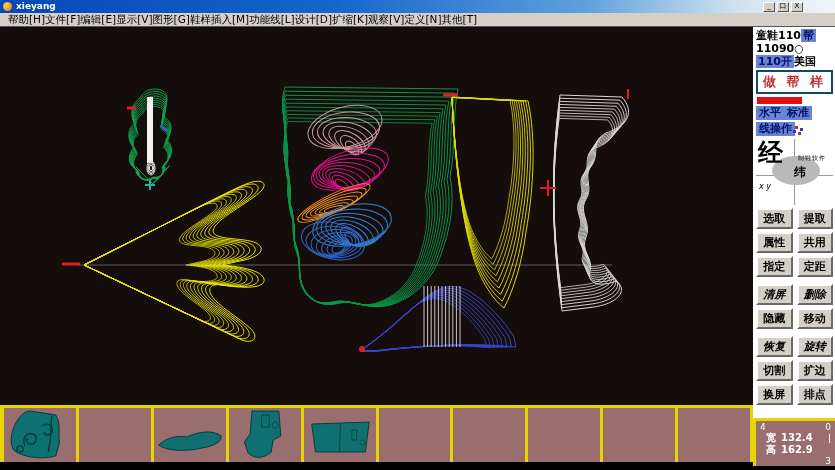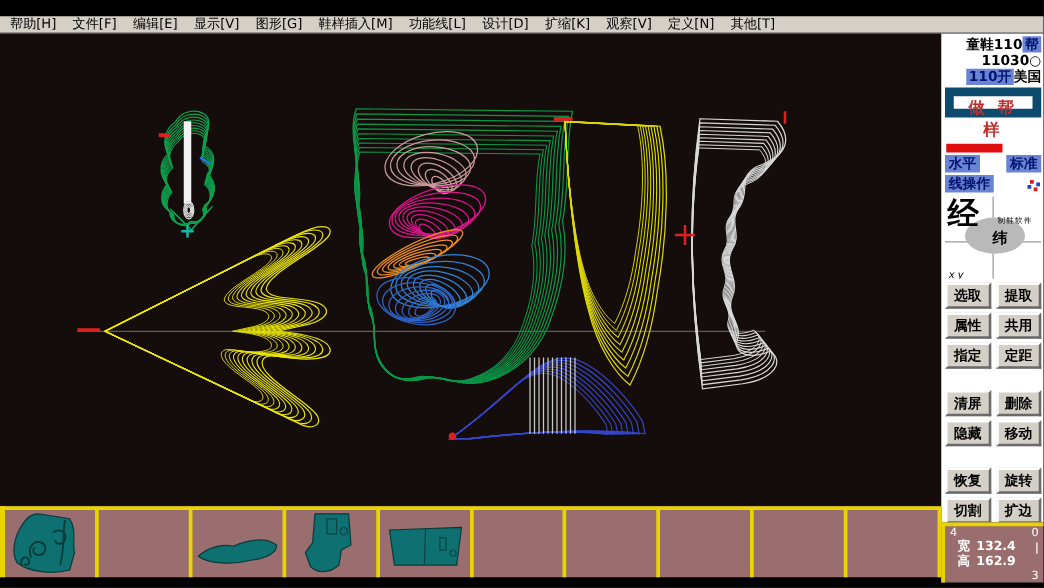--- a/index.html
+++ b/index.html
@@ -13,57 +13,57 @@
   .app-icon { width:9px; height:9px; border-radius:50%;
     background:radial-gradient(circle at 35% 35%,#ffd24a,#e07818); margin-right:4px; flex:none; }
   .title-text { color:#fff; font-size:9px; font-weight:bold; line-height:13px; }
   .win-buttons { margin-left:auto; display:flex; gap:2px; padding-right:32px; }
   .win-btn { width:12px; height:10px; background:#d4d0c8; border:1px solid;
     border-color:#fff #555 #555 #fff; font-size:7px; line-height:7px; text-align:center;
     color:#000; padding:0; font-family:inherit; }
 
   
   .menubar { position:absolute; left:0; top:13px; width:835px; height:14px; background:#d4d0c8;
-    border-bottom:1px solid #555; display:flex; align-items:center; gap:13px; padding-left:8px; color:#000; }
+    border-bottom:1px solid #555; display:flex; align-items:center; padding-left:8px; color:#000; }
   .menu-item { white-space:nowrap; font-size:10.5px; line-height:13px; }
 
   
   .canvas { position:absolute; left:0; top:27px; width:753px; height:378px; background:#150d0b; }
   .canvas svg { display:block; width:100%; height:100%; }
 
   
   .sidebar { position:absolute; left:753px; top:27px; width:82px; height:391px; background:#fff;
     padding:2px 2px 0 3px; color:#000; }
-  .param-row { display:flex; align-items:center; justify-content:flex-end; height:13px;
+  .param-row { display:flex; align-items:center; justify-content:flex-start; height:13px;
     font-weight:bold; font-size:11px; }
   .chip { background:#6a84d4; color:#001270; padding:0 2px; font-weight:bold; font-size:11px;
     border:none; font-family:inherit; line-height:13px; }
-  .make-btn { width:100%; height:24px; margin-top:2px; background:#fff; border:7px solid #0c4a6e;
+  .make-btn { width:100%; height:24px; margin-top:2px; background:#fff; border:2px solid #0c4a6e;
     color:#c03030; font-weight:bold; font-size:13px; letter-spacing:3px; font-family:inherit; }
   .red-bar { width:58%; height:7px; background:#e01010; margin:3px 0 2px 1px; }
-  .chip-row { display:flex; align-items:center; justify-content:space-between; margin:2px 0; height:14px; }
+  .chip-row { display:flex; align-items:center; margin:2px 0; height:14px; }
   .chip-btn { background:#6a84d4; color:#001270; border:none; font-weight:bold; font-size:11px;
     padding:0 3px; height:14px; font-family:inherit; line-height:14px; }
   .lineop-icon { width:3px; height:3px; background:#d02020; margin:0 6px 4px 0;
     box-shadow:5px 2px 0 #2040d0, -2px 4px 0 #2040d0, 3px 6px 0 #d02020; }
   .logo { position:relative; width:100%; height:66px; margin:3px 0 2px 0; background:#fff; overflow:hidden; }
   .logo .hline { position:absolute; left:0; top:36px; width:100%; height:1px; background:#999; }
   .logo .vline { position:absolute; left:38px; top:0; width:1px; height:100%; background:#999; }
   .logo .ellipse { position:absolute; left:16px; top:17px; width:48px; height:29px;
     background:#b9b9b9; border-radius:50%; }
   .logo .jing { position:absolute; left:2px; top:1px; font-size:25px; font-weight:bold;
     font-family:"DejaVu Serif",serif; color:#000; line-height:26px; }
   .logo .wei { position:absolute; left:38px; top:25px; font-size:12px; font-weight:bold;
     font-family:"DejaVu Serif",serif; color:#000; }
   .logo .sub { position:absolute; left:42px; top:15px; font-size:6px; color:#000; letter-spacing:1px; }
-  .logo .axes { position:absolute; left:3px; top:58px; font-size:8px; font-style:italic; color:#000; }
+  .logo .axes { position:absolute; left:3px; top:43px; font-size:8px; font-style:italic; color:#000; }
   .tools { display:grid; grid-template-columns:1fr 1fr; gap:3px 4px; margin-top:3px; }
   .tool-btn { height:21px; background:#d4d0c8; border:2px solid; border-color:#fff #6a6a6a #6a6a6a #fff;
     font-size:11px; font-weight:bold; color:#000; font-family:inherit; padding:0; }
-  .gap-top { margin-top:14px; }
+  .gap-top { margin-top:4px;font-style:italic; }
 
   
   .strip { position:absolute; left:0; top:405px; width:753px; height:57px; background:#9a6e6e;
     border-top:3px solid #e8d400; border-left:4px solid #e8d400; display:flex; }
   .cell { flex:1; border-right:3px solid #e8d400; height:100%; }
   .cell svg { display:block; width:100%; height:100%; }
 
   
   .infopanel { position:absolute; left:753px; top:418px; width:82px; height:48px; background:#9a6e6e;
     border-top:3px solid #e8d400; border-left:3px solid #e8d400; color:#fff; z-index:2; padding:1px 4px; }
@@ -72,20 +72,29 @@
   .ip-rowb { text-align:right; font-size:9px; line-height:10px; }
   .tick { position:absolute; right:5px; top:13px; width:1px; height:9px; background:#fff; }
 
   .bottombar { position:absolute; left:0; top:462px; width:835px; height:8px; background:#000; z-index:1; }
 </style>
 </head>
 <body>
 
 <div class="window">
 
+  <div class="titlebar">
+    <span class="app-icon"></span>
+    <span class="title-text">xieyang</span>
+    <span class="win-buttons">
+      <button class="win-btn">_</button>
+      <button class="win-btn">口</button>
+      <button class="win-btn">X</button>
+    </span>
+  </div>
 
   <div class="menubar" id="menubar">
       <span class="menu-item">帮助[H]</span>
       <span class="menu-item">文件[F]</span>
       <span class="menu-item">编辑[E]</span>
       <span class="menu-item">显示[V]</span>
       <span class="menu-item">图形[G]</span>
       <span class="menu-item">鞋样插入[M]</span>
       <span class="menu-item">功能线[L]</span>
       <span class="menu-item">设计[D]</span>
@@ -278,21 +287,21 @@
   </div>
 
   <div class="sidebar">
     <div class="param-row">
       <span>童鞋</span>
       <span>110</span>
       <span class="chip">帮</span>
     </div>
     <div class="param-row">
       <span>110</span>
-      <span>30</span>
+      <span>90</span>
       <span>○</span>
     </div>
     <div class="param-row">
       <span class="chip">110开</span>
       <span>美国</span>
     </div>
     <button class="make-btn">做 帮 样</button>
     <div class="red-bar"></div>
     <div class="chip-row">
       <button class="chip-btn">水平</button>

